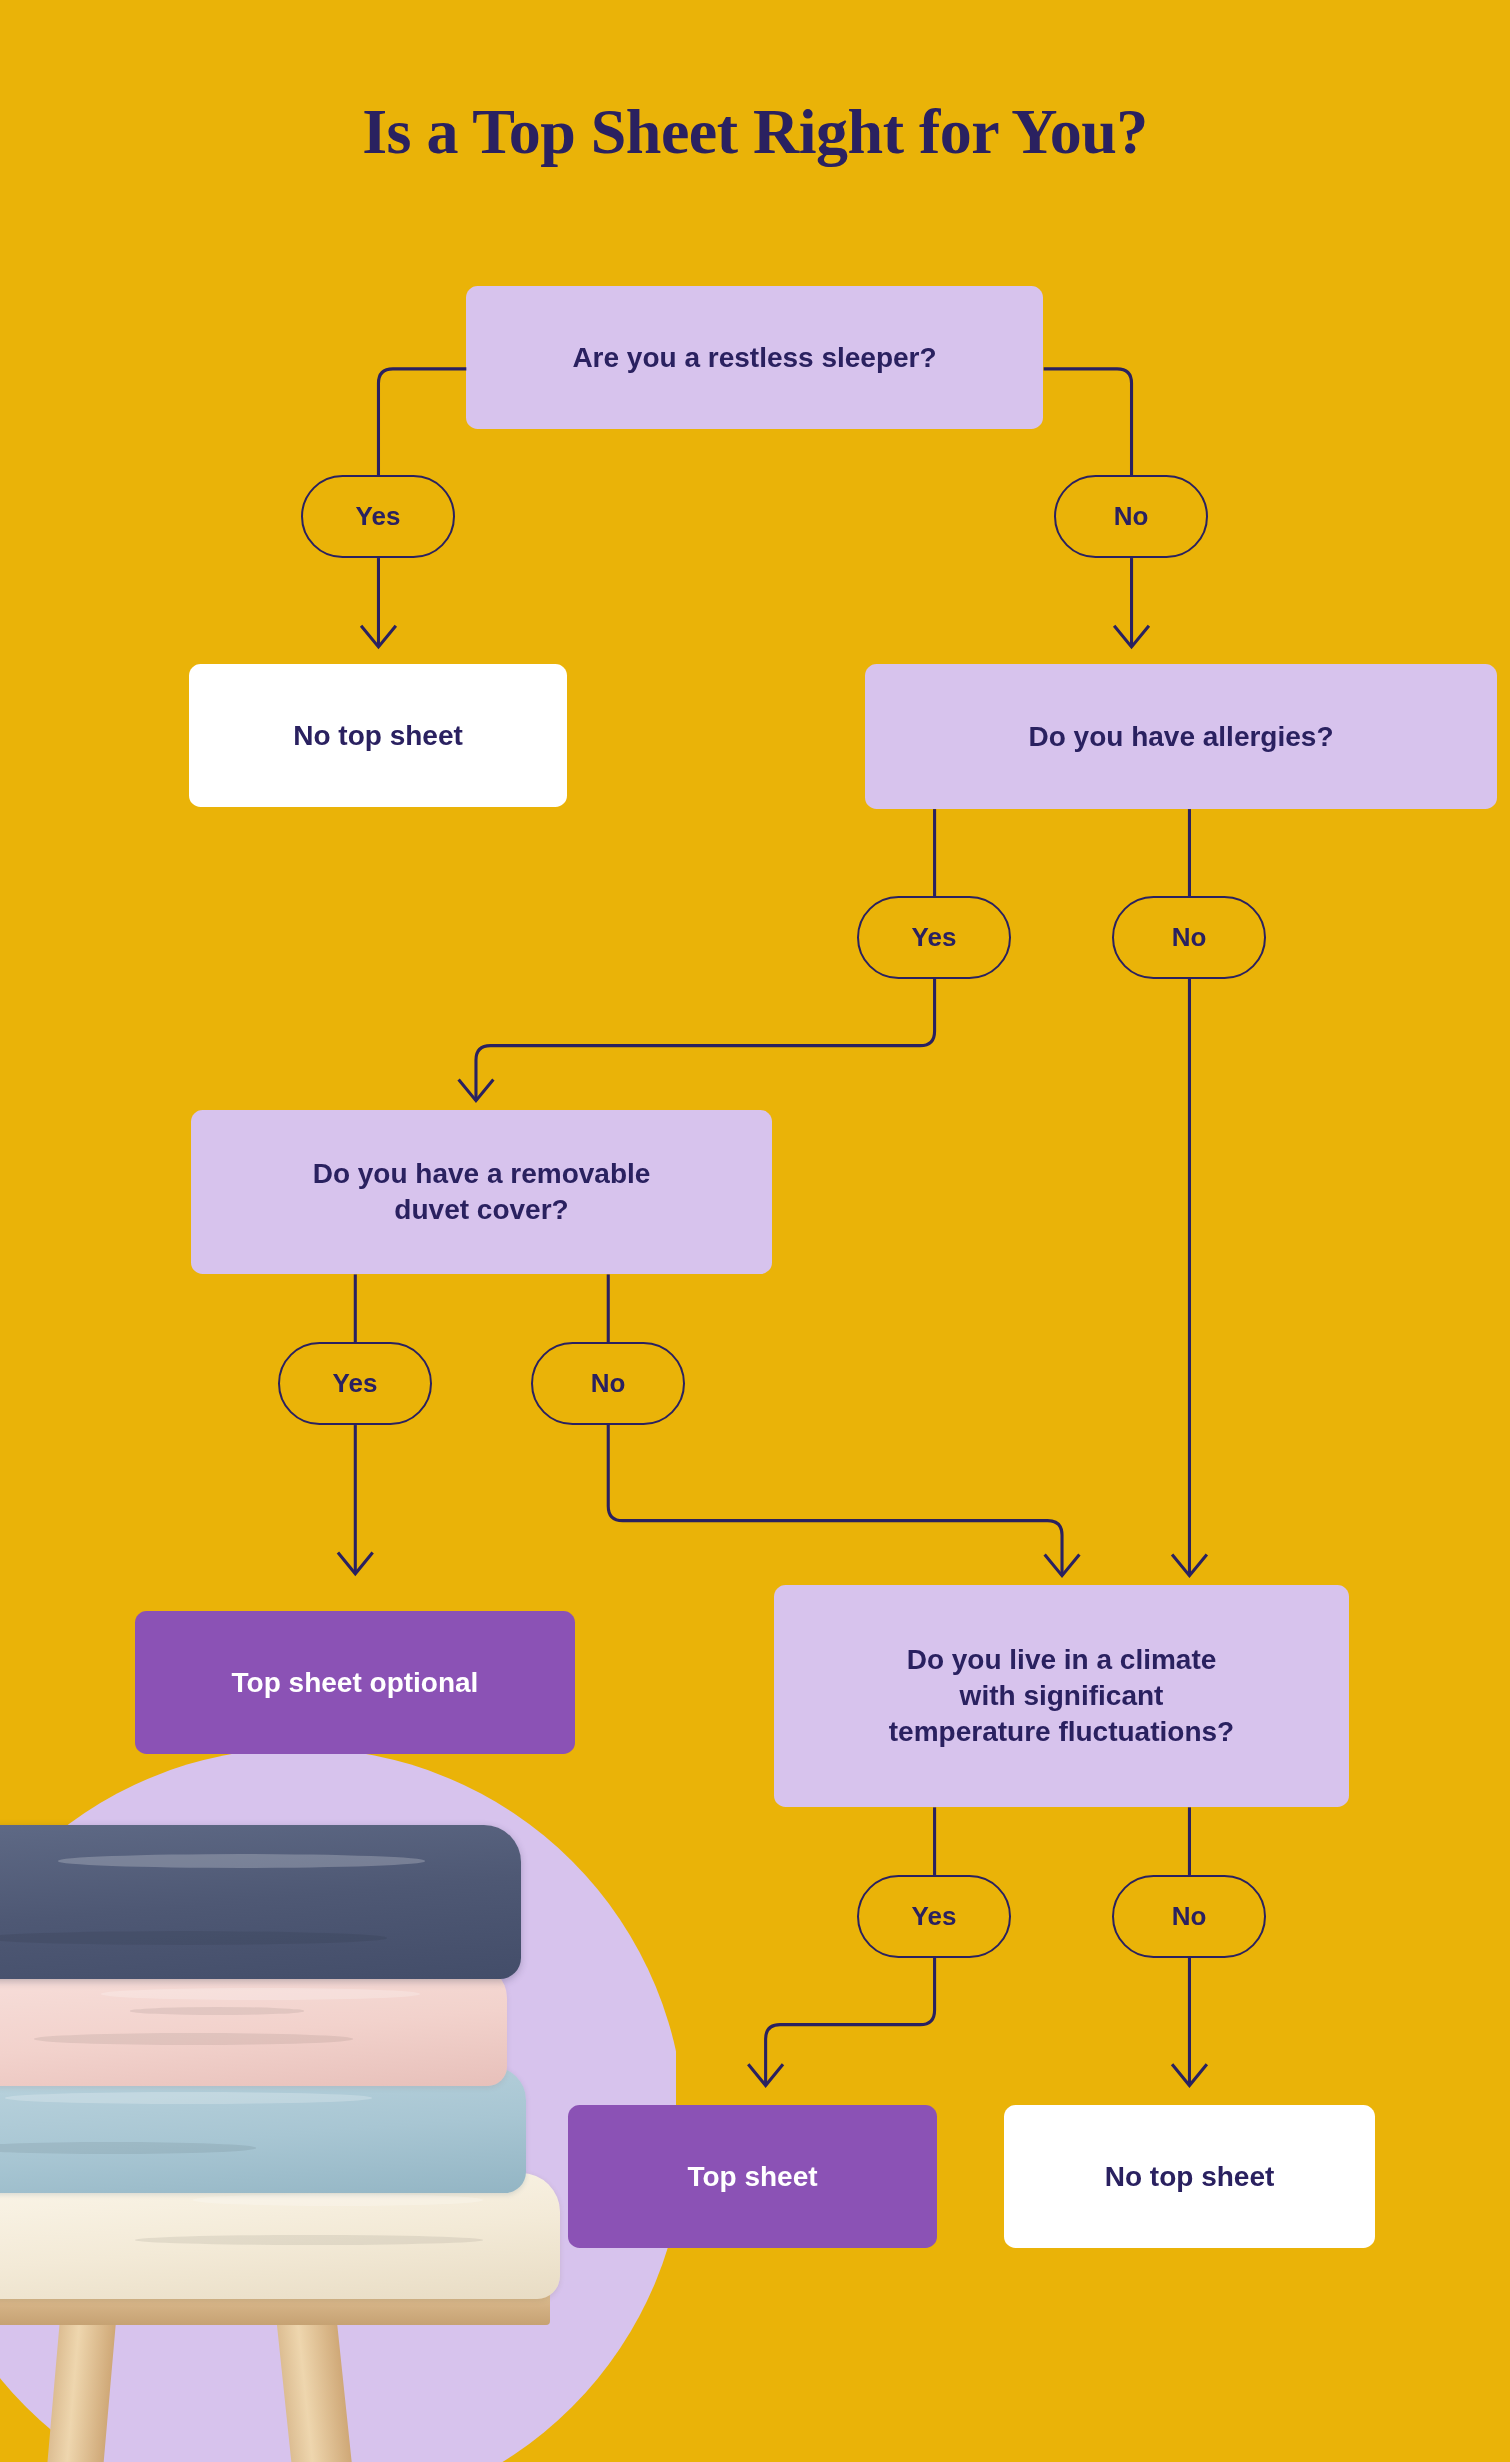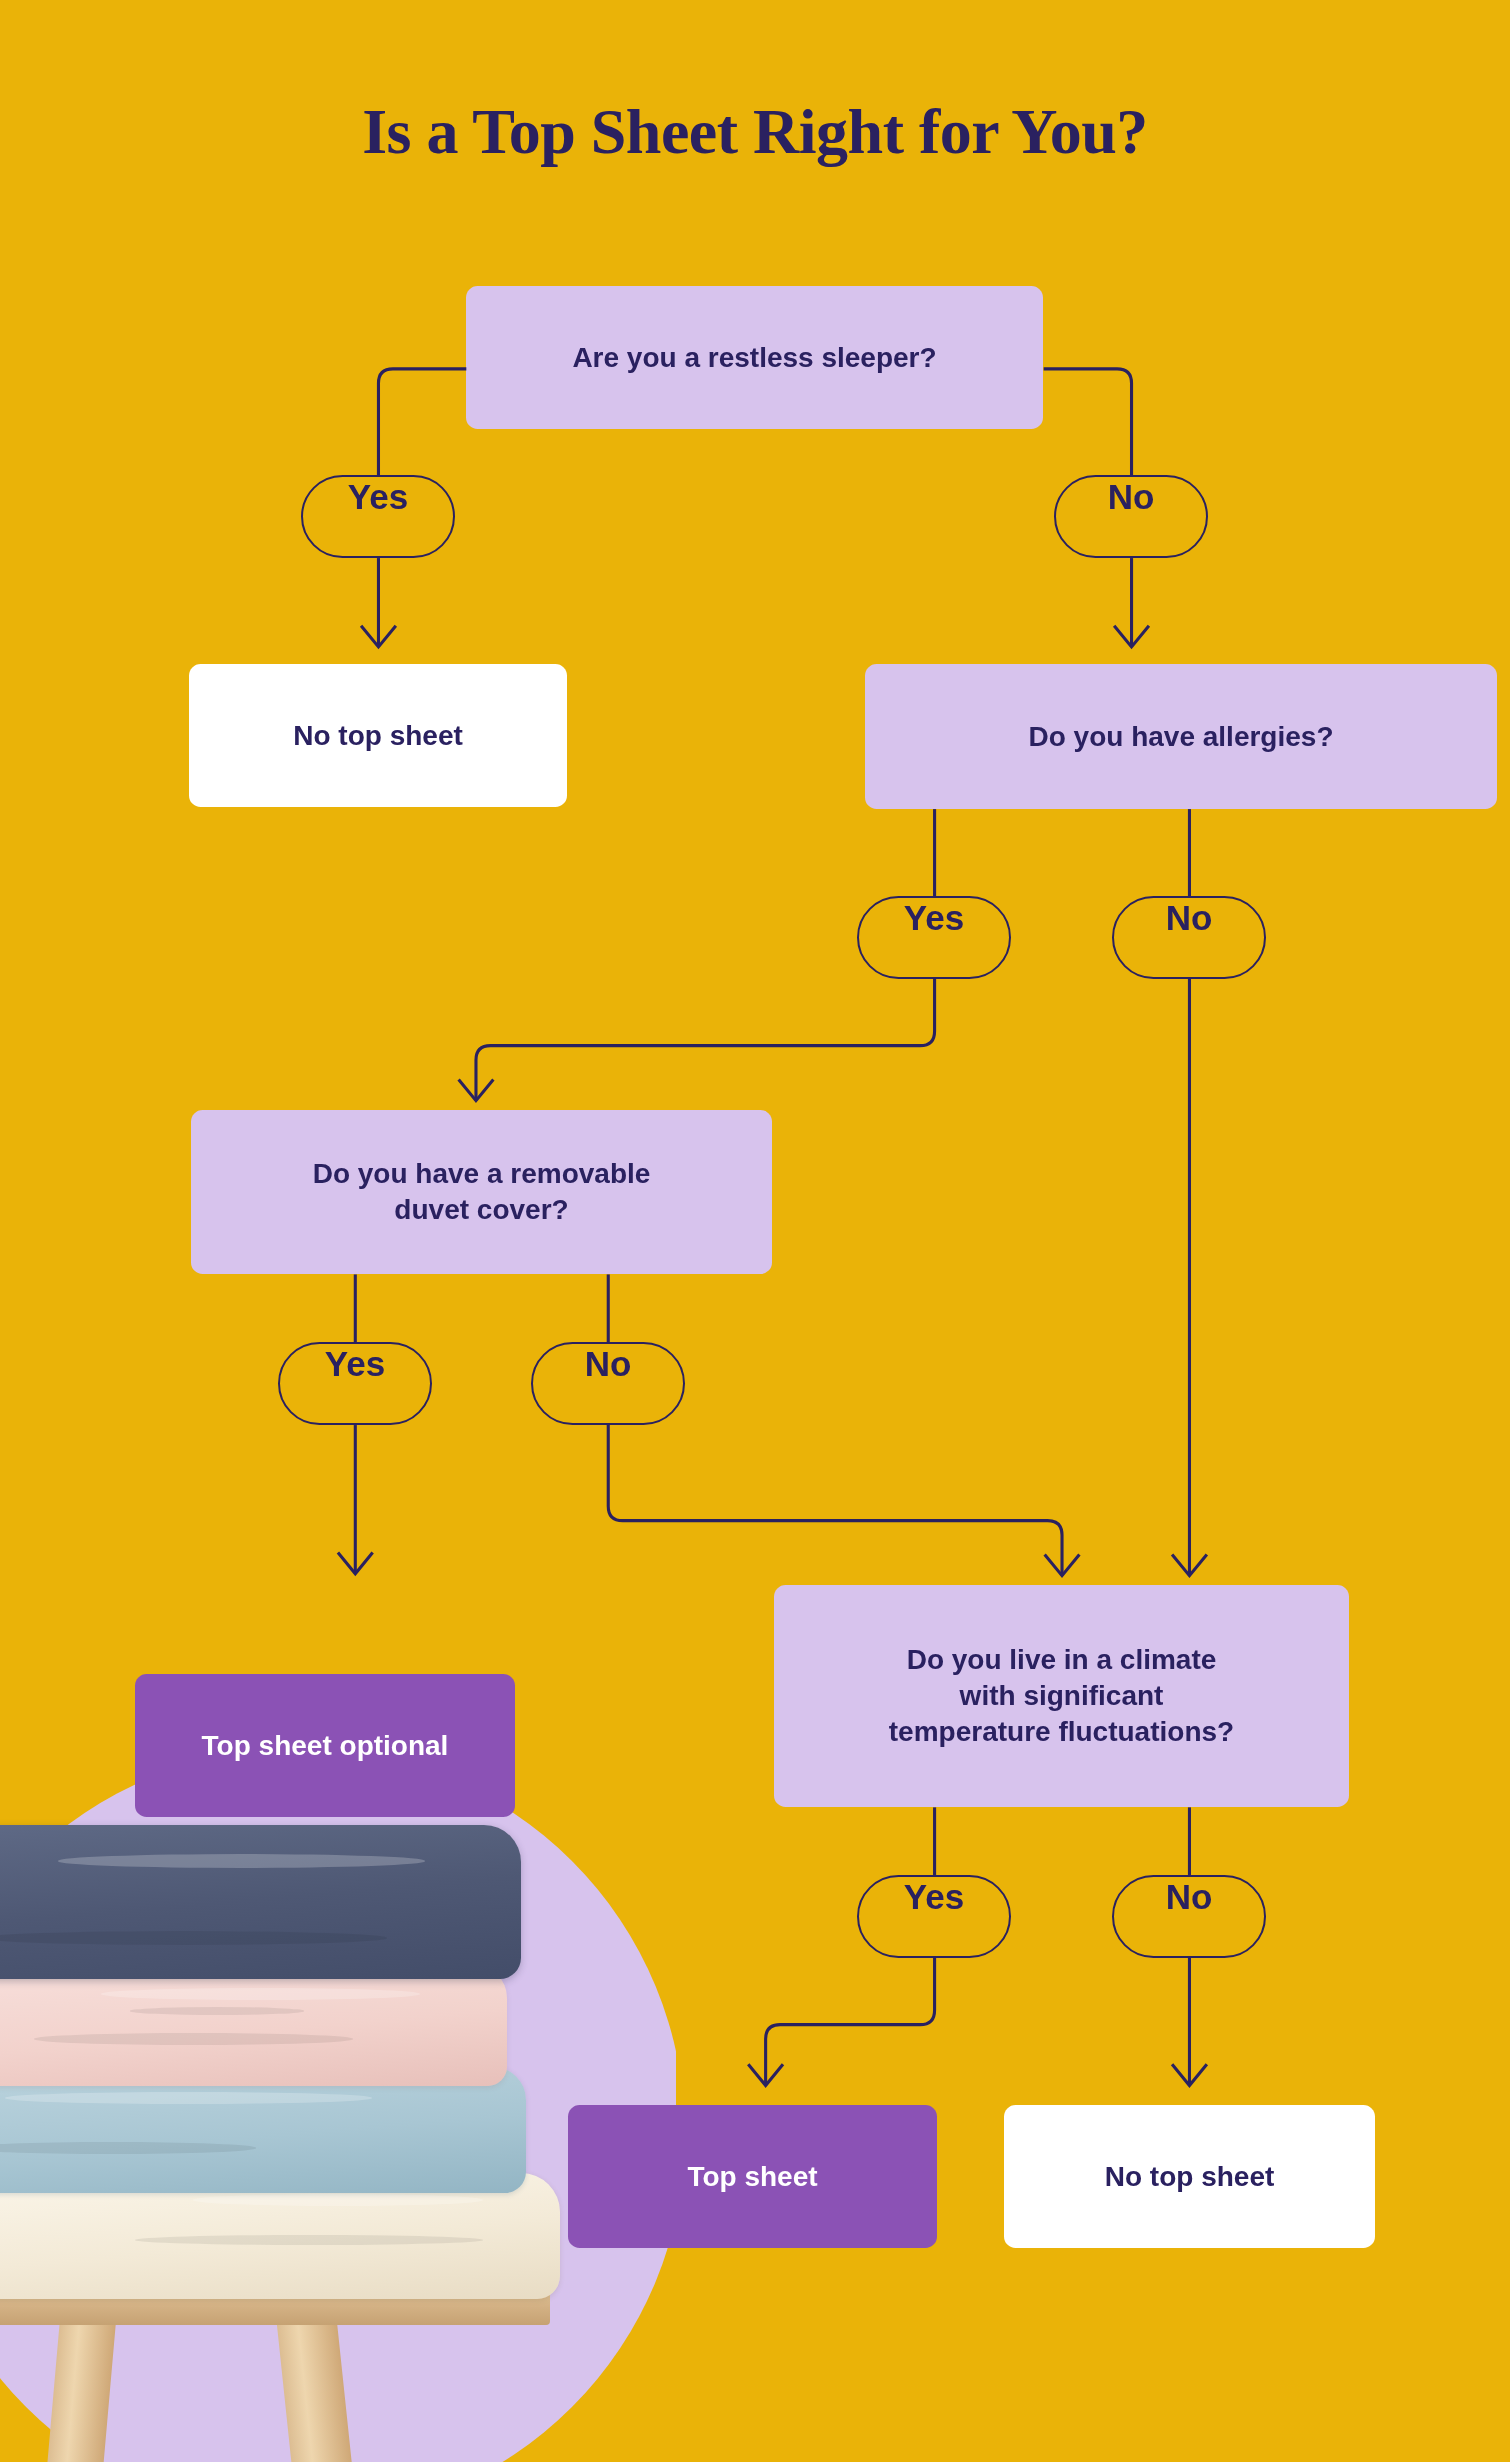--- a/index.html
+++ b/index.html
@@ -143,27 +143,27 @@
   }
   .node.res-purple {
     background: #8b52b5;
     color: #ffffff;
   }
 
   
   .pill {
     position: absolute;
     display: flex;
-    align-items: flex-start;
+    align-items: center;
     justify-content: center;
     border: 2.9px solid #2a2160;
     border-radius: 965px;
     color: #2a2160;
     font-weight: bold;
-    font-size: 35px;
+    font-size: 26px;
     background: transparent;
     box-sizing: border-box;
     z-index: 3;
   }
 
   
   #connectors {
     position: absolute;
     left: 0; top: 0;
     width: 1510px; height: 2462px;
@@ -294,21 +294,21 @@
   </div>
 
   <div class="pill" style="left:278px; top:1342px; width:154px; height:83px;">
     <span>Yes</span>
   </div>
 
   <div class="pill" style="left:531px; top:1342px; width:154px; height:83px;">
     <span>No</span>
   </div>
 
-  <div class="node res-purple" style="left:135px; top:1674px; width:380px; height:143px; z-index:2;">
+  <div class="node res-purple" style="left:135px; top:1611px; width:440px; height:143px; z-index:2;">
     <span>Top sheet optional</span>
   </div>
 
   <div class="node q" style="left:774px; top:1585px; width:575px; height:222px; flex-direction:column; z-index:2;">
     <span>Do you live in a climate</span>
     <span>with significant</span>
     <span>temperature fluctuations?</span>
   </div>
 
   <div class="pill" style="left:857px; top:1875px; width:154px; height:83px;">

